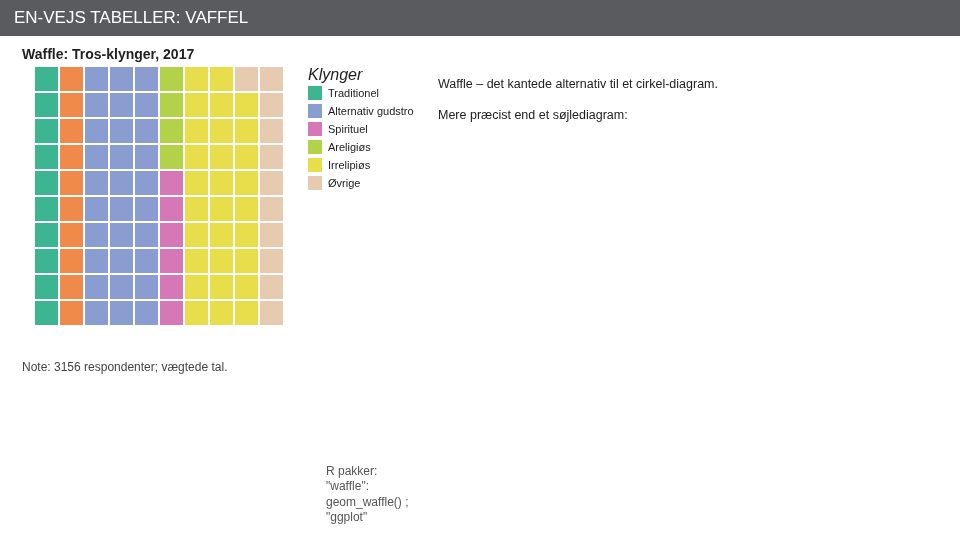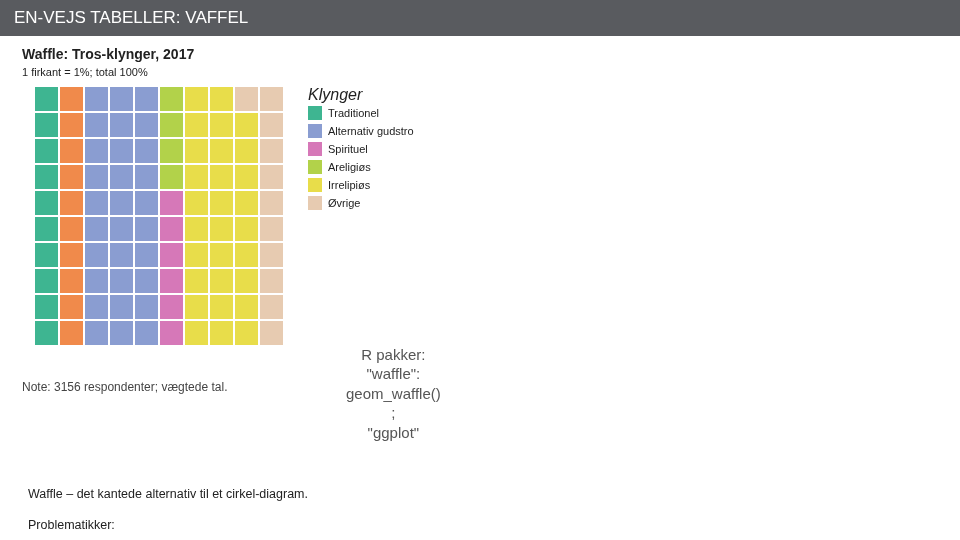--- a/index.html
+++ b/index.html
@@ -15,21 +15,20 @@
   }
   .header-bar {
     background: #595b5f;
     color: #fff;
     padding: 8px 14px;
     font-size: 17px;
     font-weight: 400;
   }
   .content {
     display: flex;
-    flex-direction: column;
     padding: 8px 0 0 6px;
     height: calc(100% - 38px);
   }
   .chart-col {
     width: 410px;
     flex: 0 0 410px;
     position: relative;
   }
   .chart-title {
     font-size: 14px;
@@ -76,27 +75,26 @@
     height: 14px;
     margin-right: 6px;
     flex: 0 0 14px;
   }
   .chart-note {
     font-size: 12px;
     margin: 34px 0 0 16px;
     color: #444;
   }
   .footnote {
-    font-size: 15px;
+    font-size: 12px;
     color: #555;
     position: absolute;
-    left: 340px;
+    left: 320px;
     bottom: 12px;
     line-height: 1.3;
-    text-align: center;
   }
   .text-col {
     flex: 1;
     padding: 32px 22px 0 22px;
     font-size: 12.5px;
     line-height: 1.35;
   }
   .intro { margin-bottom: 14px; }
   .sec-head { font-weight: 400; margin-bottom: 2px; }
   .bullets { margin: 0 0 14px 0; padding-left: 32px; }
@@ -105,21 +103,20 @@
 </style>
 </head>
 <body>
 
 <div class="header-bar">EN-VEJS TABELLER: VAFFEL</div>
 
 <div class="content">
 
   <div class="chart-col">
     <div class="chart-title">Waffle: Tros-klynger, 2017</div>
-    <div class="chart-sub">1 firkant = 1%; total 100%</div>
 
     <div class="waffle-wrap">
       <div class="waffle-grid" id="waffle">
           <div class="waffle-cell" style="background: rgb(62, 181, 145);"></div>
           <div class="waffle-cell" style="background: rgb(240, 138, 75);"></div>
           <div class="waffle-cell" style="background: rgb(138, 157, 209);"></div>
           <div class="waffle-cell" style="background: rgb(138, 157, 209);"></div>
           <div class="waffle-cell" style="background: rgb(138, 157, 209);"></div>
           <div class="waffle-cell" style="background: rgb(178, 210, 74);"></div>
           <div class="waffle-cell" style="background: rgb(232, 221, 74);"></div>
@@ -254,17 +251,17 @@
       <span>R pakker:</span><br>
       <span>"waffle": geom_waffle() ;</span><br>
       <span>"ggplot"</span>
     </div>
   </div>
 
   <div class="text-col">
     <div class="intro">Waffle – det kantede alternativ til et cirkel-diagram.</div>
 
 
-
-    <div class="sec-head">Problematikker:</div>
+    <div class="sec-head">Mere præcist end et søjlediagram:</div>
+
   </div>
 
 </div>
 
 </body></html>

